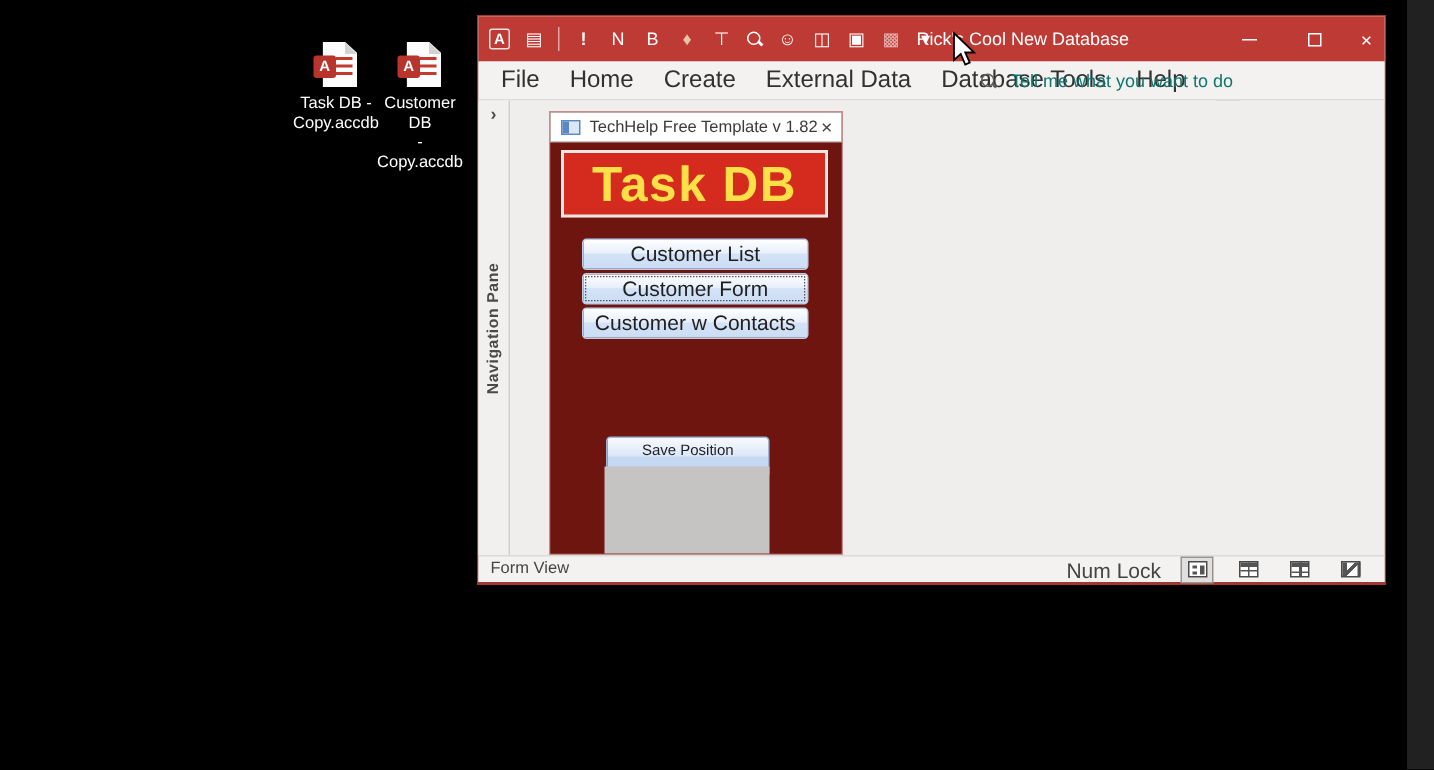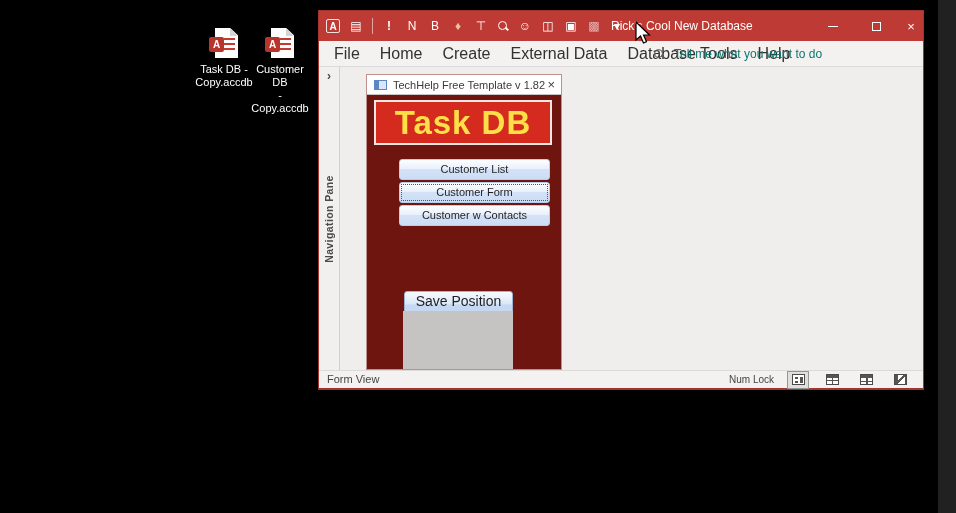--- a/index.html
+++ b/index.html
@@ -81,38 +81,38 @@
   .fw-title { font-size:11px; color:#3b3b3b; white-space:nowrap;text-align:center; }
   .fw-close { position:absolute; right:6px; top:0; line-height:20px; font-size:13px; color:#444; cursor:pointer; }
   .fw-body { position:relative; height:274px; background:#6E1510; }
 
   .header-box { position:absolute; left:7px; top:5px; width:178px; height:45px;
                 background:#D42B1E; border:2px solid #EFE7E3; display:flex; align-items:center;
                 justify-content:center; }
   .header-box span { color:#fde047; font-weight:bold; font-size:33px; letter-spacing:1px;
                      font-family:"Liberation Sans", sans-serif; }
 
-  .acc-btn { position:absolute; left:32px; width:151px; height:21px; border-radius:3px;
+  .acc-btn { position:absolute; left:21px; width:151px; height:21px; border-radius:3px;
              border:1px solid #BACDE8;
              background:linear-gradient(#FDFEFF 0%, #E9F0FB 45%, #D3E2F7 50%, #CBDDF5 100%);
-             font-size:11px; color:#1f1f1f; text-align:center; line-height:19px; cursor:pointer;
+             font-size:14px; color:#1f1f1f; text-align:center; line-height:19px; cursor:pointer;
              font-family:"Liberation Sans", sans-serif; }
   .acc-btn.focused { outline:1px dotted #555; outline-offset:-3px; }
   .btn-1 { top:64px; } .btn-2 { top:87px; } .btn-3 { top:110px; }
   .save-btn { position:absolute; left:37px; top:196px; width:109px; height:28px; border-radius:3px;
               border:1px solid #9FB4D2;
               background:linear-gradient(#F7FAFE 0%, #DCE8F8 45%, #C6D9F2 50%, #C2D6F1 100%);
-              font-size:14px; color:#1f1f1f; text-align:center; line-height:18px; cursor:pointer; }
+              font-size:10px; color:#1f1f1f; text-align:center; line-height:18px; cursor:pointer; }
   .gray-box { position:absolute; left:36px; top:216px; width:110px; height:58px; background:#C6C4C2; }
 
   
   .status-bar { position:relative; height:18px; background:#F3F2F1; border-top:1px solid #DDDBDA; }
   .status-left { position:absolute; left:8px; top:0; font-size:11px; color:#444; line-height:17px; }
   .status-right { position:absolute; right:13px; top:0; height:17px; display:flex; align-items:center; gap:14px; }
-  .numlock { font-size:10px; color:#444; white-space:nowrap;margin-left:32px; }
+  .numlock { font-size:14px; color:#444; white-space:nowrap;margin-left:32px; }
   .view-btn { width:20px; height:16px; display:flex; align-items:center; justify-content:center; cursor:pointer; }
   .view-btn.selected { background:#E1DFDD; outline:1px solid #979593; }
   .view-ico { position:relative; width:13px; height:11px; border:1px solid #4a4a4a; background:#fff; }
   .vi-form { background:
       linear-gradient(#555,#555) 2px 2px/3px 2px no-repeat,
       linear-gradient(#555,#555) 2px 6px/3px 2px no-repeat,
       linear-gradient(#555,#555) 7px 2px/3px 6px no-repeat, #fff; }
   .vi-sheet { background:
       linear-gradient(#555,#555) 0 0/100% 3px no-repeat,
       linear-gradient(#555,#555) 0 5px/100% 1px no-repeat,

